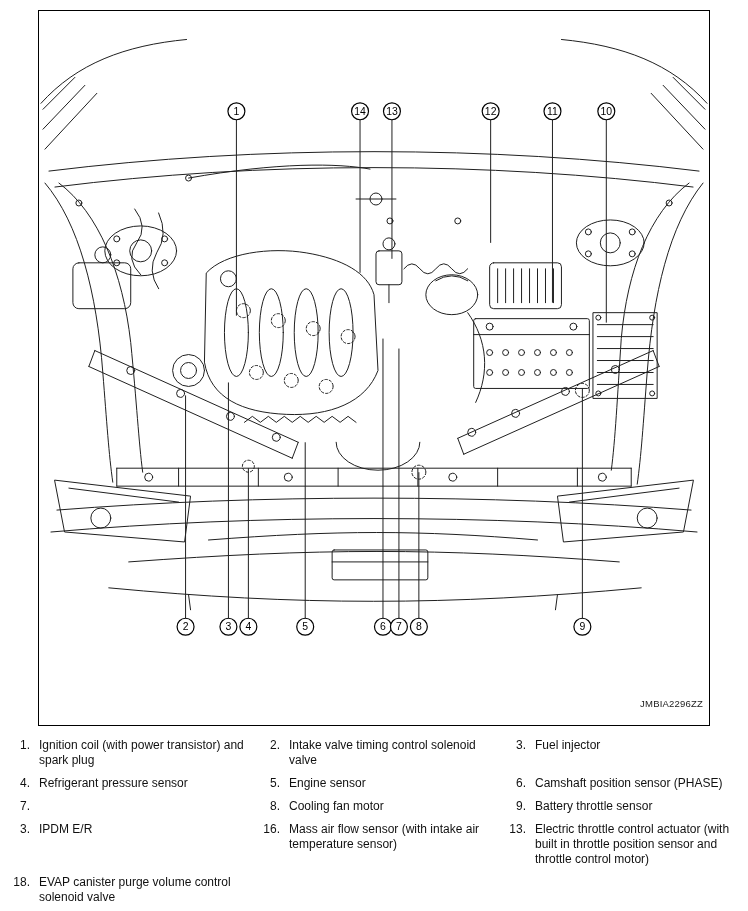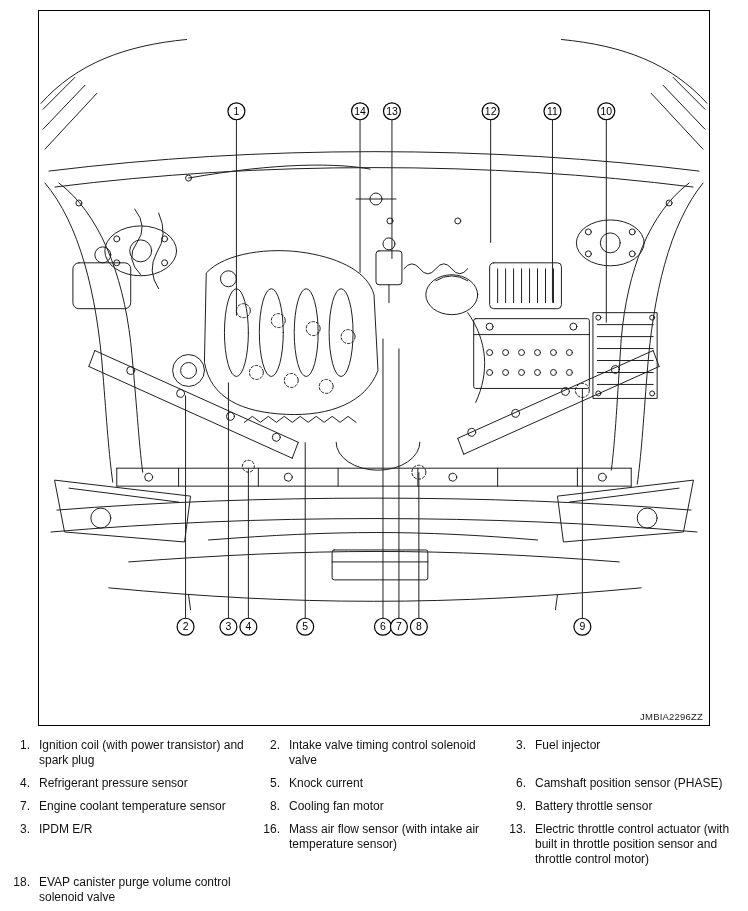--- a/index.html
+++ b/index.html
@@ -26,21 +26,21 @@
   .art .dash { stroke-dasharray:2.5 2; }
 
   .leader { stroke:#1f1f1f; stroke-width:1; }
   .callout-circle { fill:#ffffff; stroke:#000; stroke-width:1.2; }
   .callout-num {
     font-family:"Liberation Sans", sans-serif;
     font-size:10.5px; fill:#000; text-anchor:middle;
   }
 
   .watermark {
-    position:absolute; right:6px; bottom:3px;
+    position:absolute; right:6px; bottom:16px;
     font-size:9.5px; color:#222; letter-spacing:0.2px;
   }
 
   .legend {
     position:absolute; left:8px; top:738px; width:734px;
     display:grid;
     grid-template-columns:250px 246px 238px;
     row-gap:8px;
   }
   .legend-item {
@@ -281,29 +281,28 @@
       <div class="legend-item">
         <span class="num">3.</span>
         <span class="txt">Fuel injector</span>
       </div>
       <div class="legend-item">
         <span class="num">4.</span>
         <span class="txt">Refrigerant pressure sensor</span>
       </div>
       <div class="legend-item">
         <span class="num">5.</span>
-        <span class="txt">Knock current</span>
+        <span class="txt">Engine sensor</span>
       </div>
       <div class="legend-item">
         <span class="num">6.</span>
         <span class="txt">Camshaft position sensor (PHASE)</span>
       </div>
       <div class="legend-item">
         <span class="num">7.</span>
-        <span class="txt">Engine coolant temperature sensor</span>
       </div>
       <div class="legend-item">
         <span class="num">8.</span>
         <span class="txt">Cooling fan motor</span>
       </div>
       <div class="legend-item">
         <span class="num">9.</span>
         <span class="txt">Battery throttle sensor</span>
       </div>
       <div class="legend-item">

